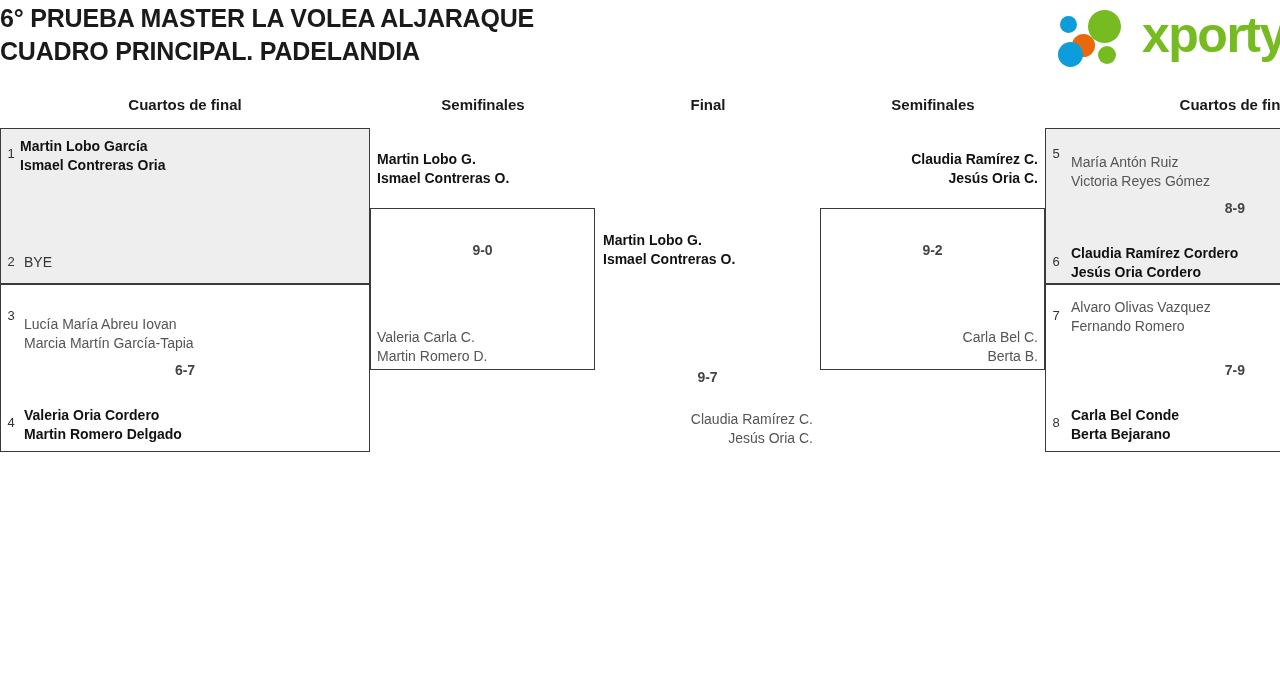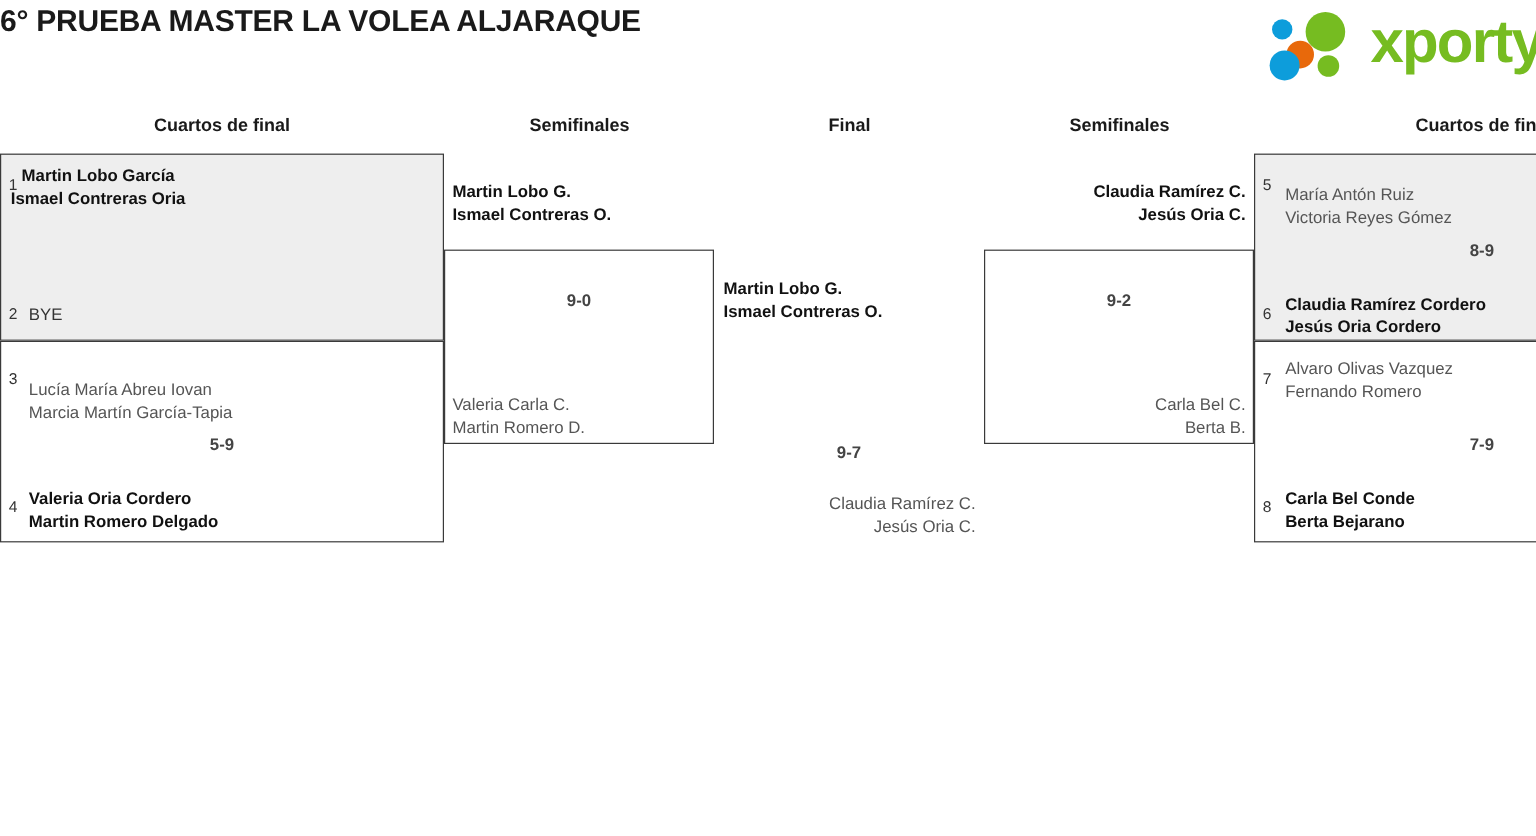--- a/index.html
+++ b/index.html
@@ -63,20 +63,21 @@
   }
   .bye { position: absolute; font-size: 14px; color: #333333; font-weight: 400; }
 </style>
 </head>
 <body>
 
 <div id="root">
 
   <div class="title">
     <span class="title-line">6° PRUEBA MASTER LA VOLEA ALJARAQUE</span>
+    <span class="title-line">CUADRO PRINCIPAL. PADELANDIA</span>
   </div>
 
   <div class="logo">
     <div class="logo-dots">
       <span class="dot" style="left:2px;  top:6px;  width:17px; height:17px; background:#0d9ddb;"></span>
       <span class="dot" style="left:14px; top:24px; width:23px; height:23px; background:#e8690b;"></span>
       <span class="dot" style="left:30px; top:0px;  width:33px; height:33px; background:#76bc21;"></span>
       <span class="dot" style="left:0px;  top:32px; width:25px; height:25px; background:#0d9ddb;"></span>
       <span class="dot" style="left:40px; top:36px; width:18px; height:18px; background:#76bc21;"></span>
     </div>
@@ -84,34 +85,34 @@
   </div>
 
   <div class="round-head" style="left:60px;  width:250px;">Cuartos de final</div>
   <div class="round-head" style="left:358px; width:250px;">Semifinales</div>
   <div class="round-head" style="left:633px; width:150px;">Final</div>
   <div class="round-head" style="left:808px; width:250px;">Semifinales</div>
   <div class="round-head" style="left:1105px;width:250px;">Cuartos de fin</div>
 
   <div class="mbox shaded" style="left:0px; top:128px; width:370px; height:156px;"></div>
   <div class="seed" style="left:2px;  top:146px;">1</div>
-  <div class="team win" style="left:9px; top:137px;text-align:center;">
+  <div class="team win" style="left:20px; top:137px;">
     <span>Martin Lobo García</span><br>
     <span>Ismael Contreras Oria</span>
   </div>
   <div class="seed" style="left:2px;  top:254px;">2</div>
   <div class="bye" style="left:24px; top:254px;">BYE</div>
 
   <div class="mbox" style="left:0px; top:284px; width:370px; height:168px;"></div>
   <div class="seed" style="left:2px;  top:308px;">3</div>
   <div class="team lose" style="left:24px; top:299px;">
     <span>Lucía María Abreu Iovan</span><br>
     <span>Marcia Martín García-Tapia</span>
   </div>
-  <div class="score" style="left:0px; top:362px; width:370px; text-align:center;">5-9</div>
+  <div class="score" style="left:0px; top:362px; width:370px; text-align:center;">6-7</div>
   <div class="seed" style="left:2px;  top:415px;">4</div>
   <div class="team win" style="left:24px; top:406px;">
     <span>Valeria Oria Cordero</span><br>
     <span>Martin Romero Delgado</span>
   </div>
 
   <div class="mbox" style="left:370px; top:208px; width:225px; height:162px;"></div>
   <div class="team win" style="left:377px; top:150px;">
     <span>Martin Lobo G.</span><br>
     <span>Ismael Contreras O.</span>

